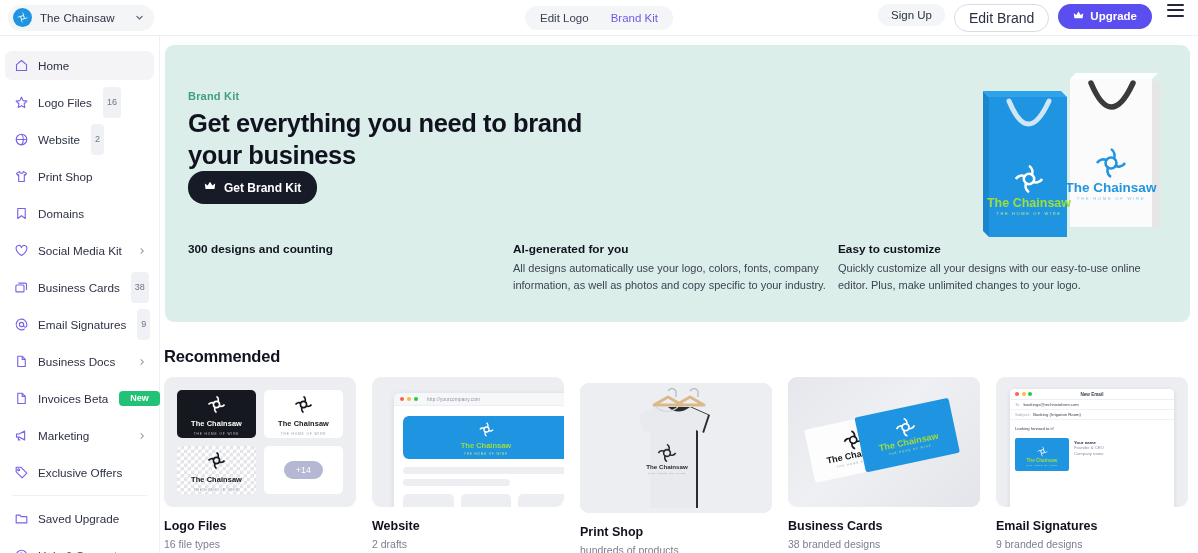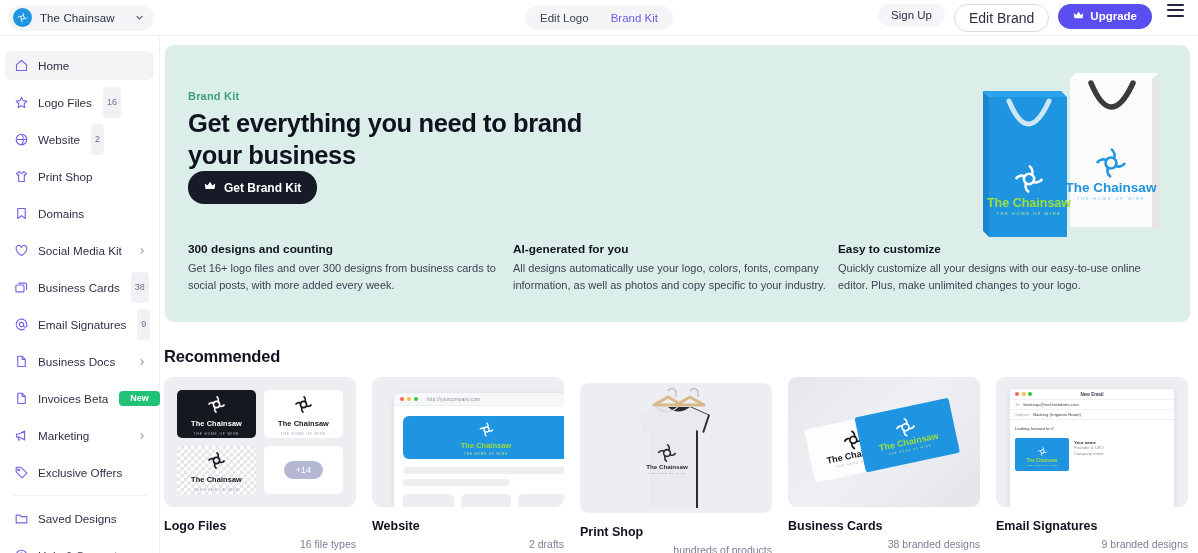--- a/index.html
+++ b/index.html
@@ -136,21 +136,21 @@
   .cards {
     position: absolute; left: 164px; top: 377px; width: 1026px;
     display: flex; gap: 16px;
   }
   .card { width: 192px; }
   .card-thumb {
     width: 192px; height: 130px; border-radius: 9px;
     background: #eceef2; overflow: hidden; position: relative; cursor: pointer;
   }
   .card-name { font-size: 12.5px; font-weight: bold; color: #10131f; margin-top: 12px; }
-  .card-sub { font-size: 10.5px; color: #7b8093; margin-top: 5px; text-align: right; }
+  .card-sub { font-size: 10.5px; color: #7b8093; margin-top: 5px; }
   .card.offset { margin-top: 6px; }
 
   
   .lf-grid {
     position: absolute; inset: 13px; display: grid;
     grid-template-columns: 1fr 1fr; grid-template-rows: 1fr 1fr; gap: 8px;
   }
   .lf-tile {
     border-radius: 5px; display: flex; flex-direction: column;
     align-items: center; justify-content: center; gap: 3px; overflow: hidden;
@@ -422,21 +422,21 @@
   </div>
 
   <div class="nav-divider"></div>
 
   <div class="nav-item">
     <span class="nav-ico">
       <svg viewBox="0 0 24 24" fill="none" stroke="currentColor" stroke-width="1.8" stroke-linejoin="round">
           <path d="M3.5 6.5h6l2 2.5h9V19h-17z"></path>
         </svg>
     </span>
-    <span class="nav-label">Saved Designs</span>
+    <span class="nav-label">Saved Upgrade</span>
   </div>
 
   <div class="nav-item">
     <span class="nav-ico">
       <svg viewBox="0 0 24 24" fill="none" stroke="currentColor" stroke-width="1.8" stroke-linecap="round">
           <circle cx="12" cy="12" r="8.5"></circle>
           <path d="M9.7 9.6A2.4 2.4 0 0 1 14.3 10c0 1.7-2.3 2-2.3 3.4"></path>
           <circle cx="12" cy="16.6" r=".8" fill="currentColor" stroke="none"></circle>
         </svg>
     </span>
@@ -452,21 +452,20 @@
       <svg viewBox="0 0 24 24" fill="#fff">
           <path d="M3 18h18l1.4-11-5.6 4L12 3.5 7.2 11 1.6 7z"></path>
         </svg>
     </span>
     <span>Get Brand Kit</span>
   </button>
 
   <div class="hero-feats">
     <div class="feat">
       <div class="feat-title">300 designs and counting</div>
-      <div class="feat-body">Get 16+ logo files and over 300 designs from business cards to social posts, with more added every week.</div>
     </div>
     <div class="feat">
       <div class="feat-title">AI-generated for you</div>
       <div class="feat-body">All designs automatically use your logo, colors, fonts, company information, as well as photos and copy specific to your industry.</div>
     </div>
     <div class="feat">
       <div class="feat-title">Easy to customize</div>
       <div class="feat-body">Quickly customize all your designs with our easy-to-use online editor. Plus, make unlimited changes to your logo.</div>
     </div>
   </div>

